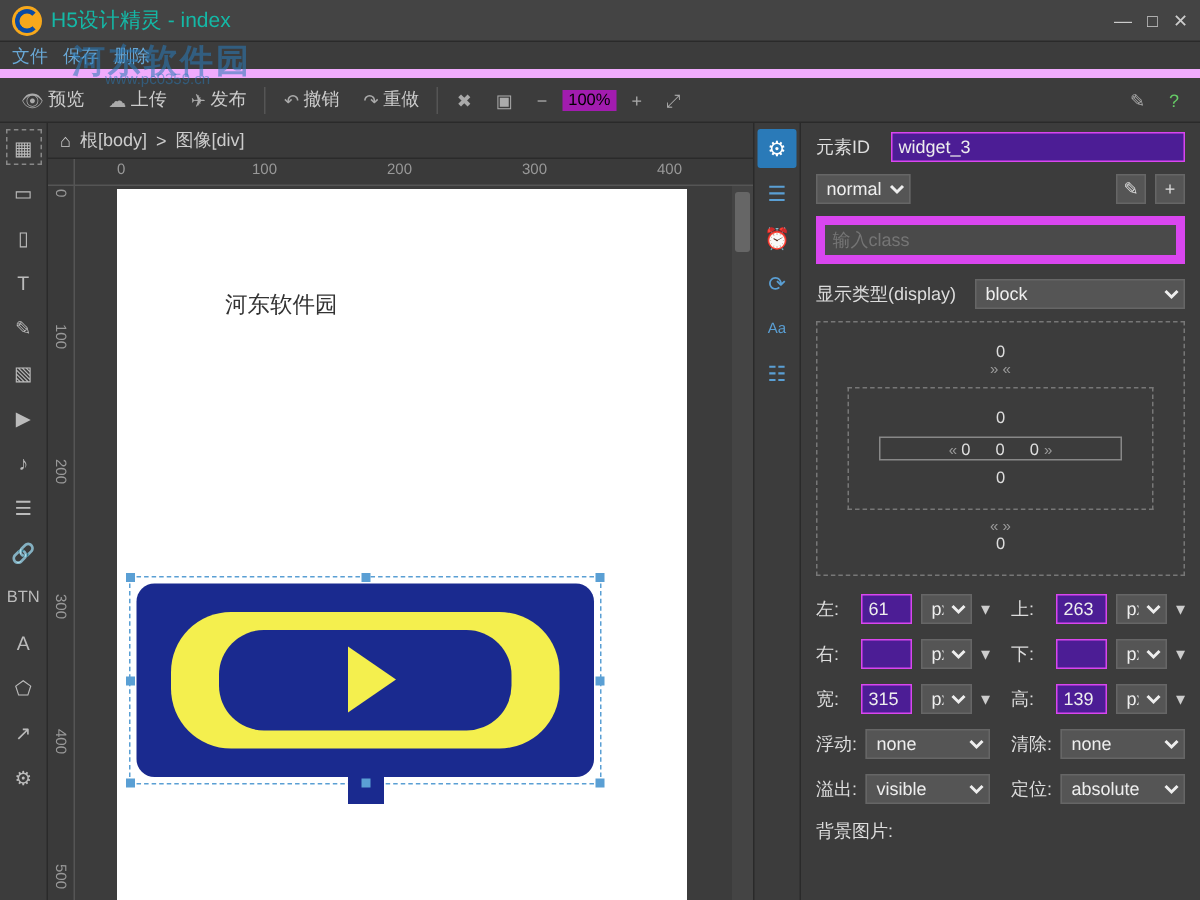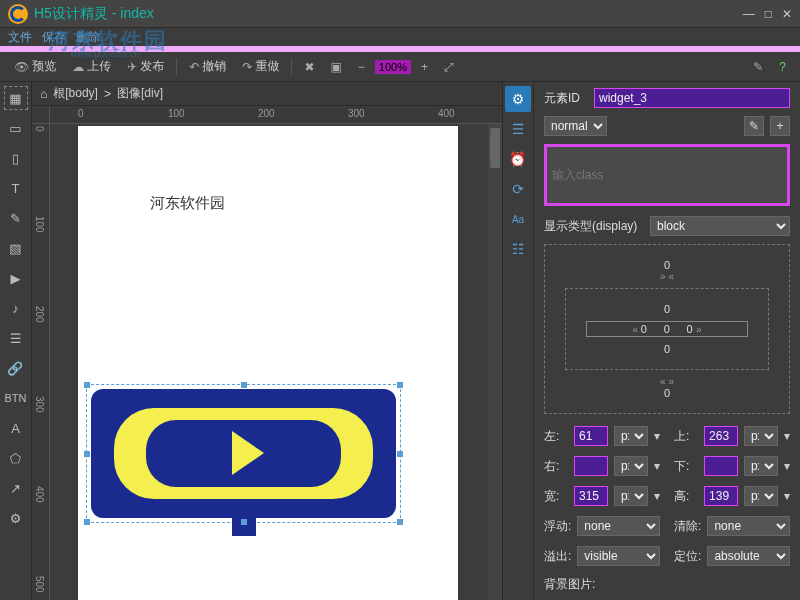--- a/index.html
+++ b/index.html
@@ -46,21 +46,21 @@
 .scroll-v .thumb{position:absolute;top:4px;left:2px;right:2px;height:40px;background:#666;border-radius:2px}
 .midtabs{width:32px;background:#3c3c3c;border-left:1px solid #2a2a2a;border-right:1px solid #2a2a2a;display:flex;flex-direction:column;align-items:center;padding-top:4px;gap:4px}
 .midtabs .mt{width:26px;height:26px;display:flex;align-items:center;justify-content:center;cursor:pointer;color:#5a9fd4;border-radius:2px;font-size:14px}
 .midtabs .mt.active{background:#2a7ab8;color:#fff}
 .props{width:266px;background:#3c3c3c;padding:6px 10px;overflow-y:auto}
 .prow{display:flex;align-items:center;gap:6px;margin-bottom:8px}
 .prow label{min-width:44px;color:#ddd}
 .pinput{background:#4c1d95;border:1px solid #d946ef;color:#eee;padding:2px 4px;height:20px}
 .pinput.wide{flex:1}
 .pselect{background:#555;border:1px solid #666;color:#eee;padding:1px 2px;height:20px}
-.classinput{width:100%;background:#4a4a4a;border:3px solid #d946ef;color:#999;padding:21px 5px;margin-bottom:10px}
+.classinput{width:100%;background:#4a4a4a;border:6px solid #d946ef;color:#999;padding:3px 5px;margin-bottom:10px}
 .iconbtn{width:20px;height:20px;background:#555;display:flex;align-items:center;justify-content:center;cursor:pointer;color:#ddd;border:1px solid #666}
 .boxmodel{border:1px dashed #777;padding:14px;margin:8px 0 12px;text-align:center;color:#ccc;position:relative}
 .boxmodel .bm2{border:1px dashed #777;padding:14px;margin:6px}
 .boxmodel .bm3{border:1px solid #888;margin:6px}
 .boxmodel .v{font-size:11px;color:#ddd}
 .boxmodel .arrows{color:#999;font-size:10px}
 .grid2{display:grid;grid-template-columns:1fr 1fr;gap:6px 14px}
 .grid2 .prow{margin-bottom:4px}
 .grid2 label{min-width:24px}
 .numw{width:34px}

